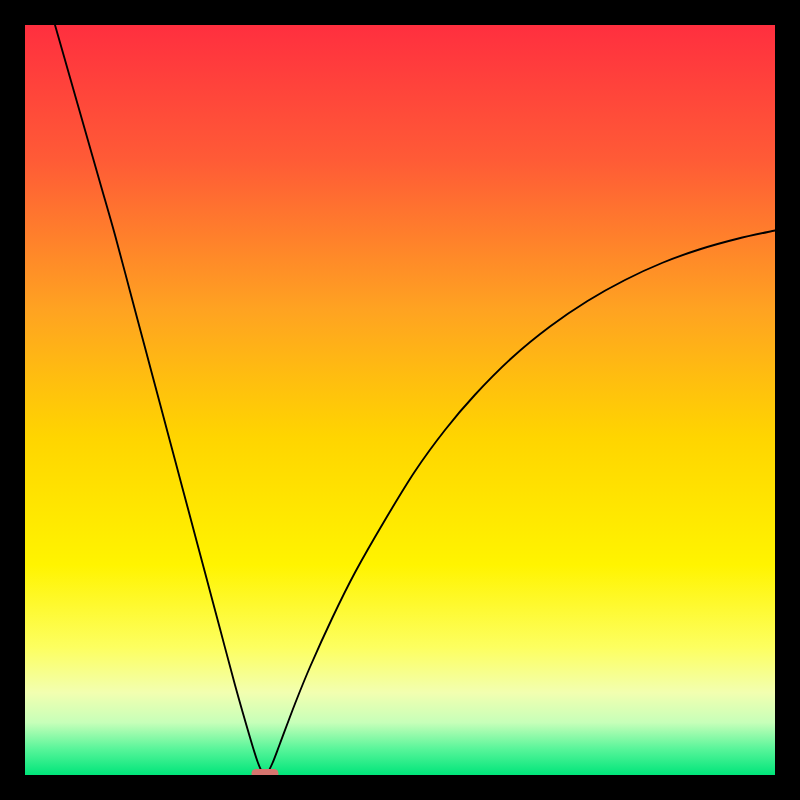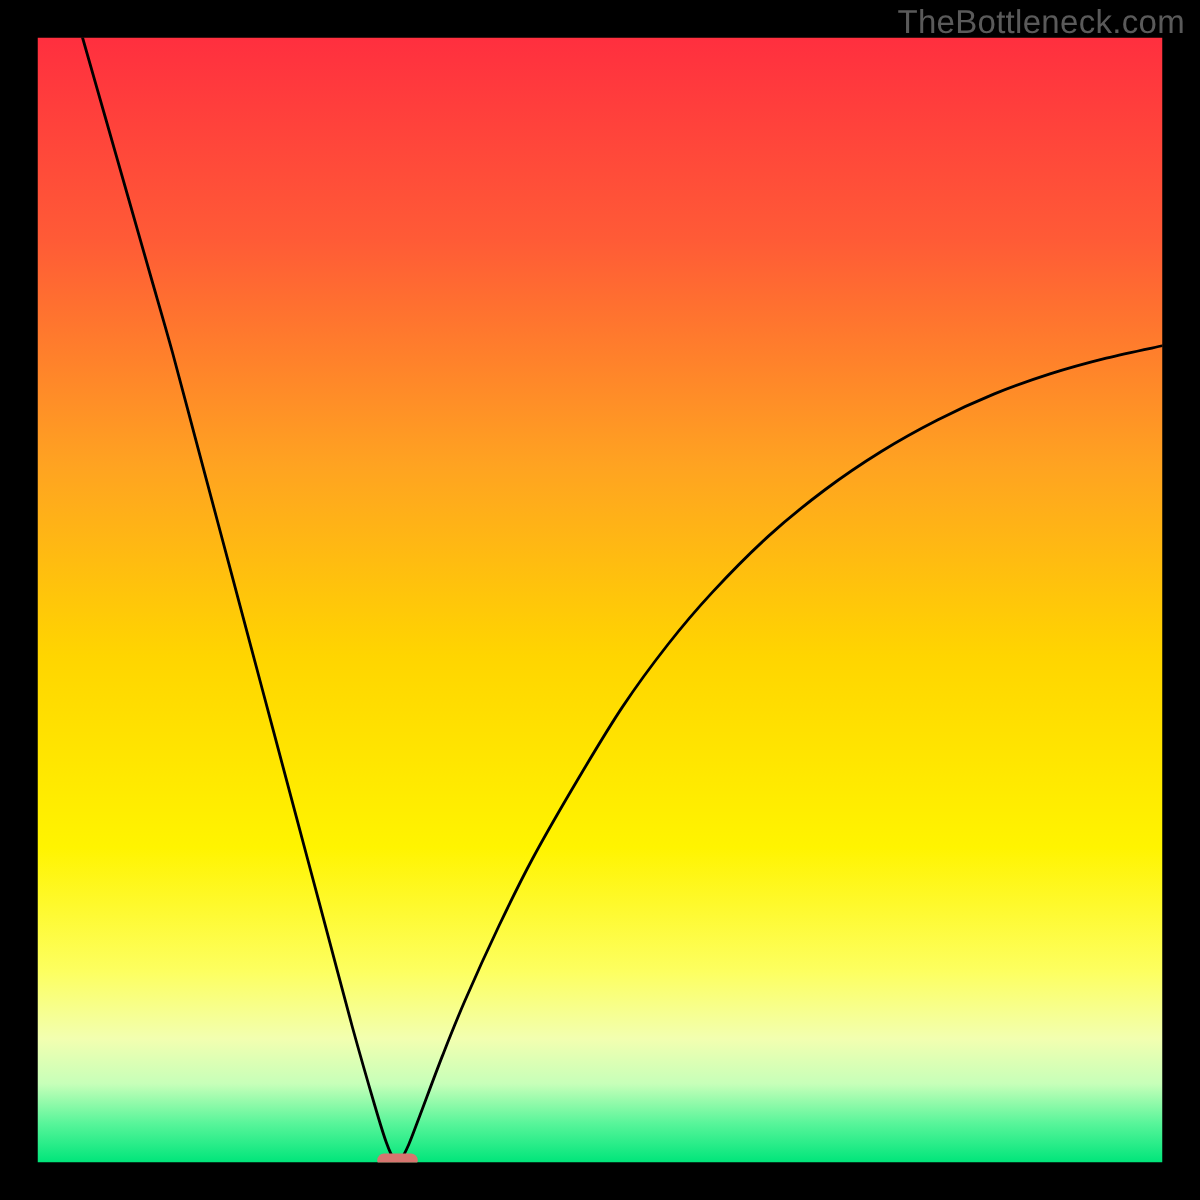--- a/index.html
+++ b/index.html
@@ -33,21 +33,20 @@
     left: 25px;
     width: 750px;
     height: 750px;
     display: block;
   }
 </style>
 </head>
 <body>
 
 <div class="frame">
-  <div class="watermark">TheBottleneck.com</div>
 
   <svg class="plot" viewBox="0 0 100 100" preserveAspectRatio="none">
     <defs>
       <linearGradient id="bg-grad" x1="0" y1="0" x2="0" y2="1">
           <stop offset="0%" stop-color="#ff2f3f"></stop>
           <stop offset="18%" stop-color="#ff5b36"></stop>
           <stop offset="38%" stop-color="#ffa321"></stop>
           <stop offset="55.00000000000001%" stop-color="#ffd500"></stop>
           <stop offset="72%" stop-color="#fff400"></stop>
           <stop offset="83%" stop-color="#fdff60"></stop>

